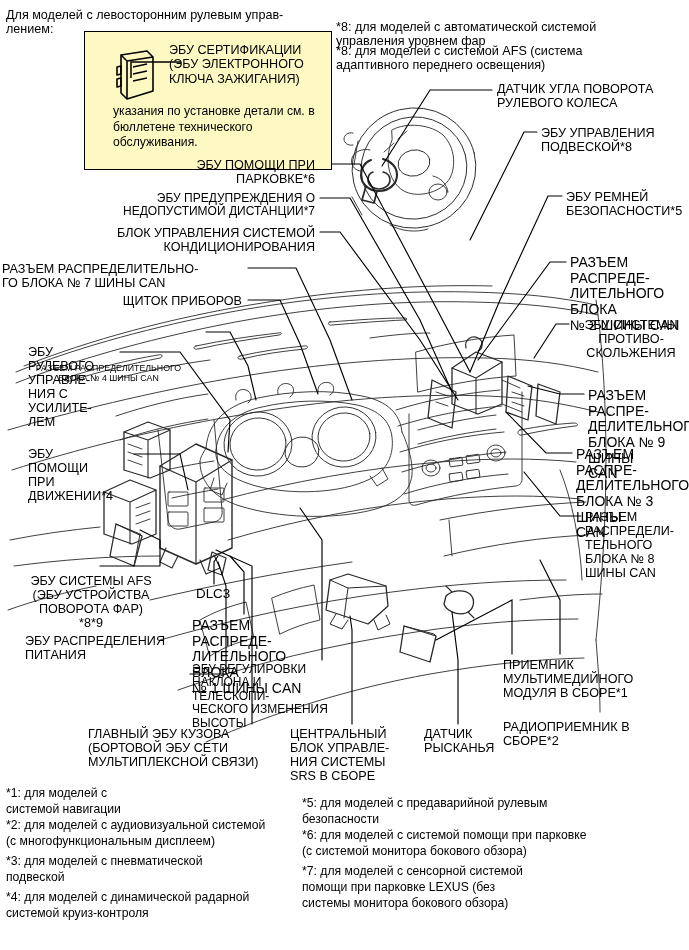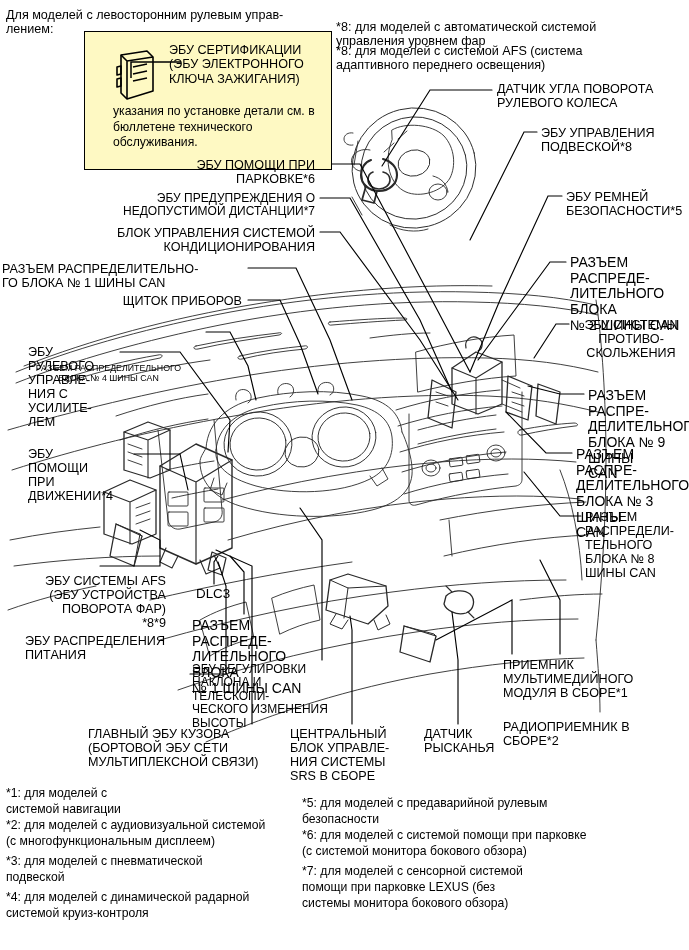--- a/index.html
+++ b/index.html
@@ -295,35 +295,35 @@
 ТЕЛЬНОГО
 БЛОКА № 8
 ШИНЫ CAN</div>
     <div class="lbl s13" style="left: 140px; top: 158px; width: 175px; text-align: right;">ЭБУ ПОМОЩИ ПРИ
 ПАРКОВКЕ*6</div>
     <div class="lbl s12" style="left: 95px; top: 192px; width: 220px; text-align: right;">ЭБУ ПРЕДУПРЕЖДЕНИЯ О
 НЕДОПУСТИМОЙ ДИСТАНЦИИ*7</div>
     <div class="lbl s13" style="left: 60px; top: 226px; width: 255px; text-align: right;">БЛОК УПРАВЛЕНИЯ СИСТЕМОЙ
 КОНДИЦИОНИРОВАНИЯ</div>
     <div class="lbl s13" style="left: 2px; top: 262px; width: 240px; text-align: left;">РАЗЪЕМ РАСПРЕДЕЛИТЕЛЬНО-
-ГО БЛОКА № 1 ШИНЫ CAN</div>
+ГО БЛОКА № 7 ШИНЫ CAN</div>
     <div class="lbl s13" style="left: 62px; top: 294px; width: 180px; text-align: right;">ЩИТОК ПРИБОРОВ</div>
     <div class="lbl s9" style="left: 16px; top: 323px; width: 185px; text-align: center; margin-top: 41px;">РАЗЪЕМ РАСПРЕДЕЛИТЕЛЬНОГО
 БЛОКА № 4 ШИНЫ CAN</div>
     <div class="lbl s13" style="left: 28px; top: 345px; width: 86px; text-align: left;">ЭБУ
 РУЛЕВОГО
 УПРАВЛЕ-
 НИЯ С
 УСИЛИТЕ-
 ЛЕМ</div>
     <div class="lbl s13" style="left: 28px; top: 447px; width: 100px; text-align: left;">ЭБУ
 ПОМОЩИ
 ПРИ
 ДВИЖЕНИИ*4</div>
-    <div class="lbl s13" style="left: 16px; top: 574px; width: 150px; text-align: right;">ЭБУ СИСТЕМЫ AFS
+    <div class="lbl s13" style="left: 16px; top: 574px; width: 150px; text-align: center;">ЭБУ СИСТЕМЫ AFS
 (ЭБУ УСТРОЙСТВА
 ПОВОРОТА ФАР)
 *8*9</div>
     <div class="lbl s13" style="left: 25px; top: 634px; width: 160px; text-align: left;">ЭБУ РАСПРЕДЕЛЕНИЯ
 ПИТАНИЯ</div>
     <div class="lbl s13" style="left: 88px; top: 727px; width: 200px; text-align: left;">ГЛАВНЫЙ ЭБУ КУЗОВА
 (БОРТОВОЙ ЭБУ СЕТИ
 МУЛЬТИПЛЕКСНОЙ СВЯЗИ)</div>
     <div class="lbl s14" style="left: 196px; top: 586px; width: 60px; text-align: left;">DLC3</div>
     <div class="lbl s10" style="left: 192px; top: 618px; width: 120px; text-align: left;">РАЗЪЕМ РАСПРЕДЕ-

